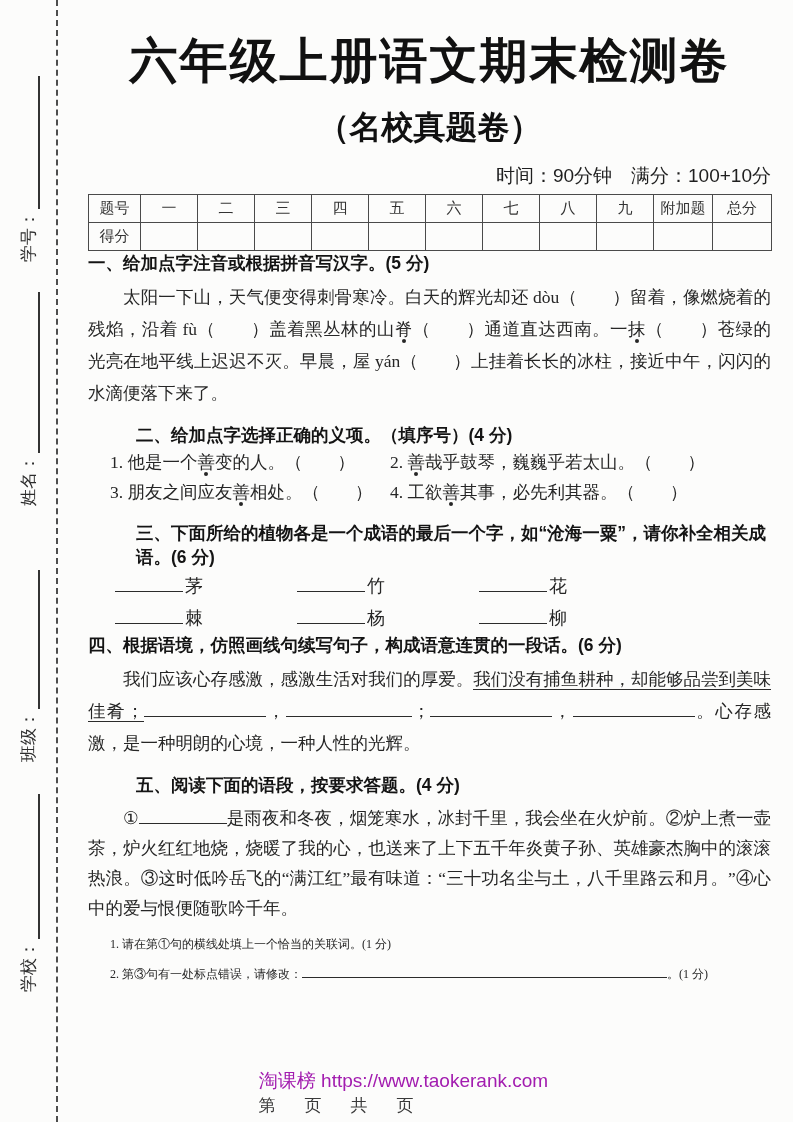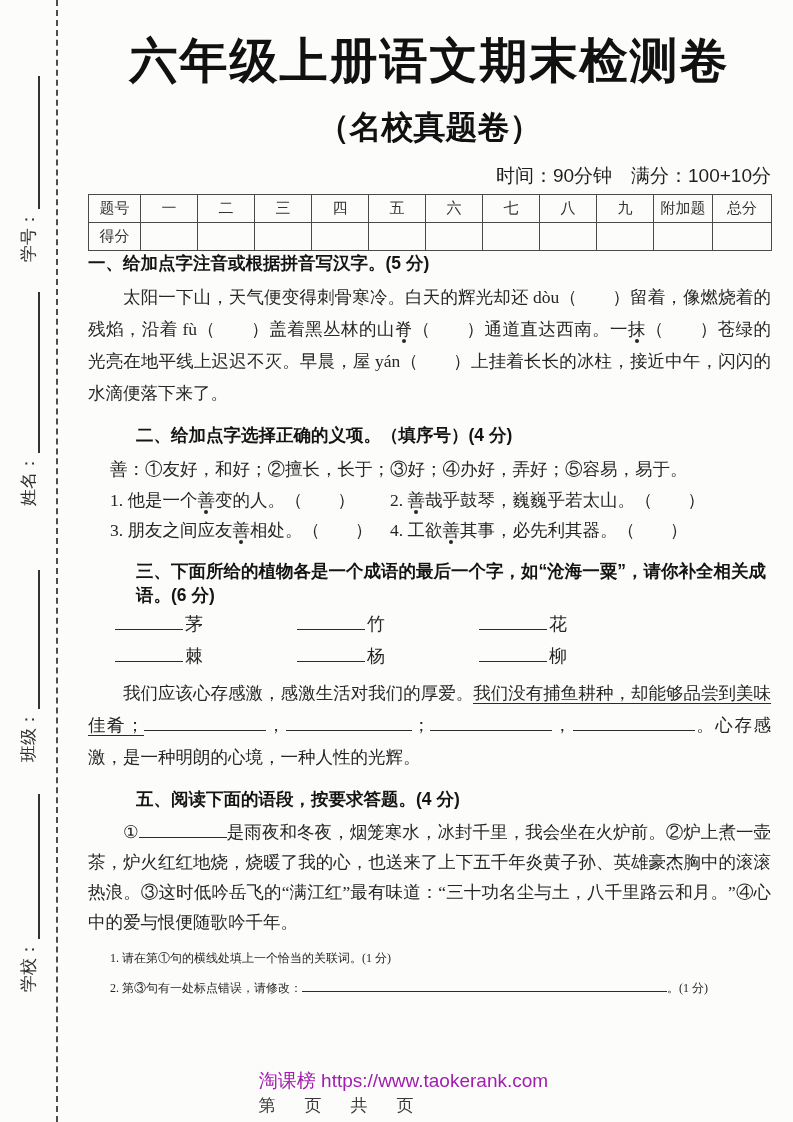--- a/index.html
+++ b/index.html
@@ -167,40 +167,40 @@
         <td></td>
         <td></td>
       </tr>
     </tbody>
       </table>
 
     <div class="sec-h mt18">一、给加点字注音或根据拼音写汉字。(5 分)</div>
     <p class="body-txt indent mt6"><span>太阳一下山，天气便变得刺骨寒冷。白天的辉光却还 dòu（　　）留着，像燃烧着的残焰，沿着 fù（　　）盖着黑丛林的山</span><span class="emdot">脊</span><span>（　　）通道直达西南。一</span><span class="emdot">抹</span><span>（　　）苍绿的光亮在地平线上迟迟不灭。早晨，屋 yán（　　）上挂着长长的冰柱，接近中午，闪闪的水滴便落下来了。</span></p>
 
     <div class="sec-h mt14">二、给加点字选择正确的义项。（填序号）(4 分)</div>
-    <p class="body-txt mt6" style="padding-left:22px;">善：①友好，和好；②擅长，长于；③好；④办好，弄好；⑤容易，易于。</p>
     <div class="two-col">
       <div><span>1. 他是一个</span><span class="emdot">善</span><span>变的人。（　　）</span></div>
       <div><span>2. </span><span class="emdot">善</span><span>哉乎鼓琴，巍巍乎若太山。（　　）</span></div>
       <div><span>3. 朋友之间应友</span><span class="emdot">善</span><span>相处。（　　）</span></div>
       <div><span>4. 工欲</span><span class="emdot">善</span><span>其事，必先利其器。（　　）</span></div>
     </div>
 
     <div class="sec-h mt14">三、下面所给的植物各是一个成语的最后一个字，如“沧海一粟”，请你补全相关成语。(6 分)</div>
     <div class="plant-row mt6">
       <div class="plant-cell"><span class="blank"></span><span>茅</span></div>
       <div class="plant-cell"><span class="blank"></span><span>竹</span></div>
       <div class="plant-cell"><span class="blank"></span><span>花</span></div>
     </div>
     <div class="plant-row">
       <div class="plant-cell"><span class="blank"></span><span>棘</span></div>
       <div class="plant-cell"><span class="blank"></span><span>杨</span></div>
       <div class="plant-cell"><span class="blank"></span><span>柳</span></div>
     </div>
 
+    <div class="sec-h mt18">四、根据语境，仿照画线句续写句子，构成语意连贯的一段话。(6 分)</div>
     <p class="body-txt indent mt6"><span>我们应该心存感激，感激生活对我们的厚爱。</span><span class="uline">我们没有捕鱼耕种，却能够品尝到美味佳肴；</span><span class="blank" style="width:122px;"></span><span>，</span><span class="blank" style="width:126px;"></span><span>；</span><span class="blank" style="width:122px;"></span><span>，</span><span class="blank" style="width:122px;"></span><span>。心存感</span><span>激，是一种明朗的心境，一种人性的光辉。</span></p>
 
     <div class="sec-h mt14">五、阅读下面的语段，按要求答题。(4 分)</div>
     <p class="body-txt indent mt6" style="line-height:30px;"><span>①</span><span class="blank" style="width:88px;"></span><span>是雨夜和冬夜，烟笼寒水，冰封千里，我会坐在火炉前。②炉上煮一壶茶，炉火红红地烧，烧暖了我的心，也送来了上下五千年炎黄子孙、英雄豪杰胸中的滚滚热浪。③这时低吟岳飞的“满江红”最有味道：“三十功名尘与土，八千里路云和月。”④心中的爱与恨便随歌吟千年。</span></p>
     <div class="q-line mt6">1. 请在第①句的横线处填上一个恰当的关联词。(1 分)</div>
     <div class="q-line"><span>2. 第③句有一处标点错误，请修改：</span><span class="blank" style="width:365px;"></span><span>。(1 分)</span></div>
 
   </div>
 
   <div class="footer-site">淘课榜 https://www.taokerank.com</div>

